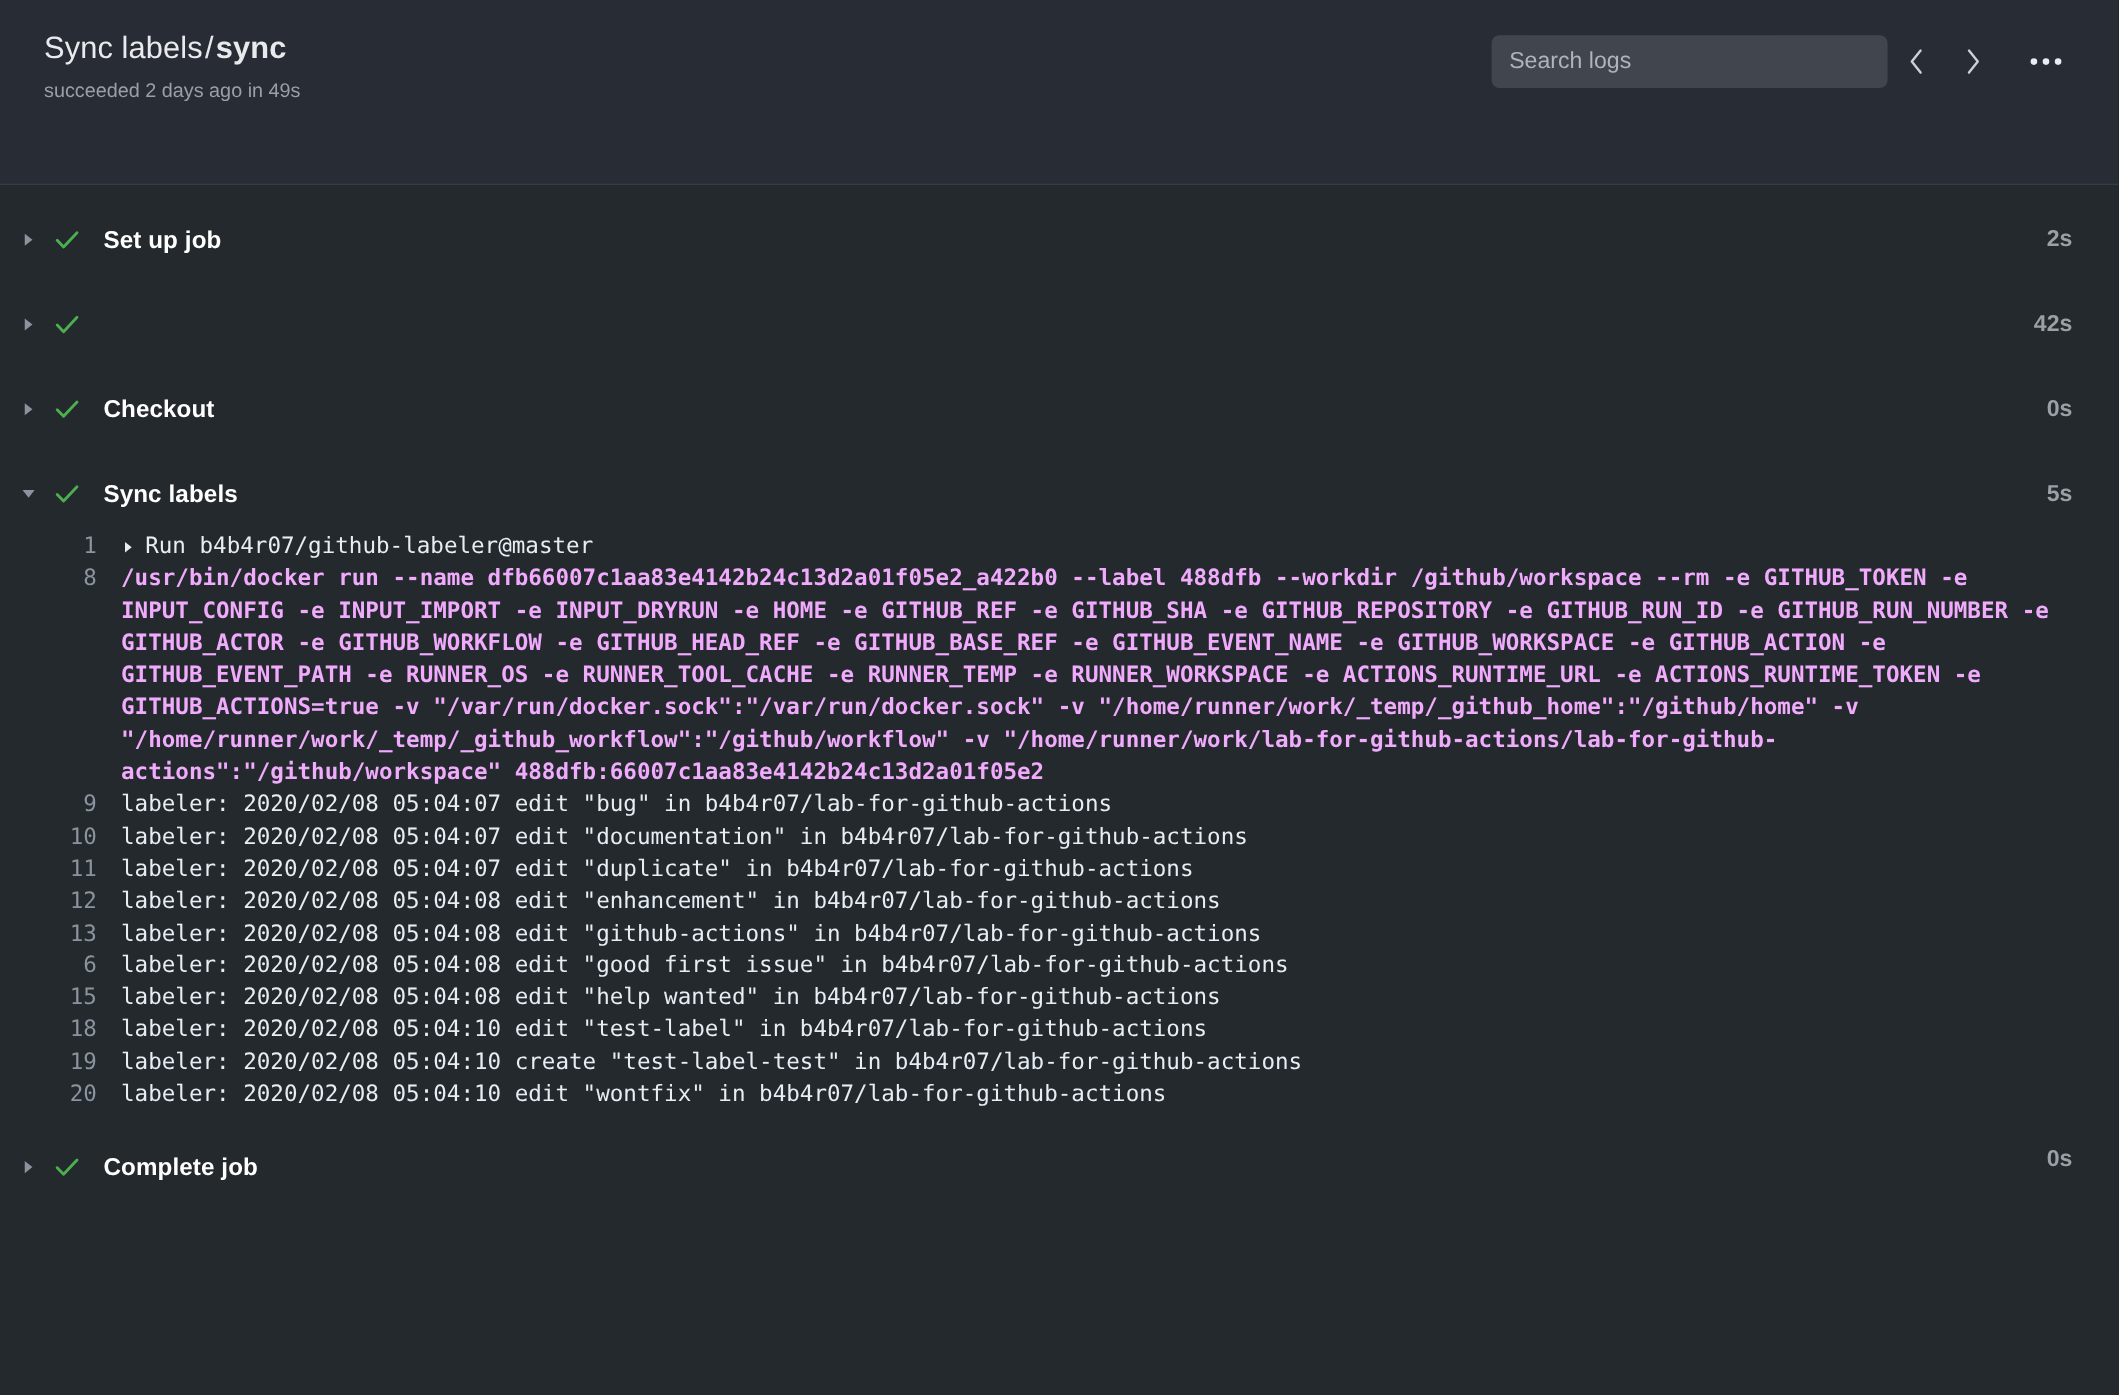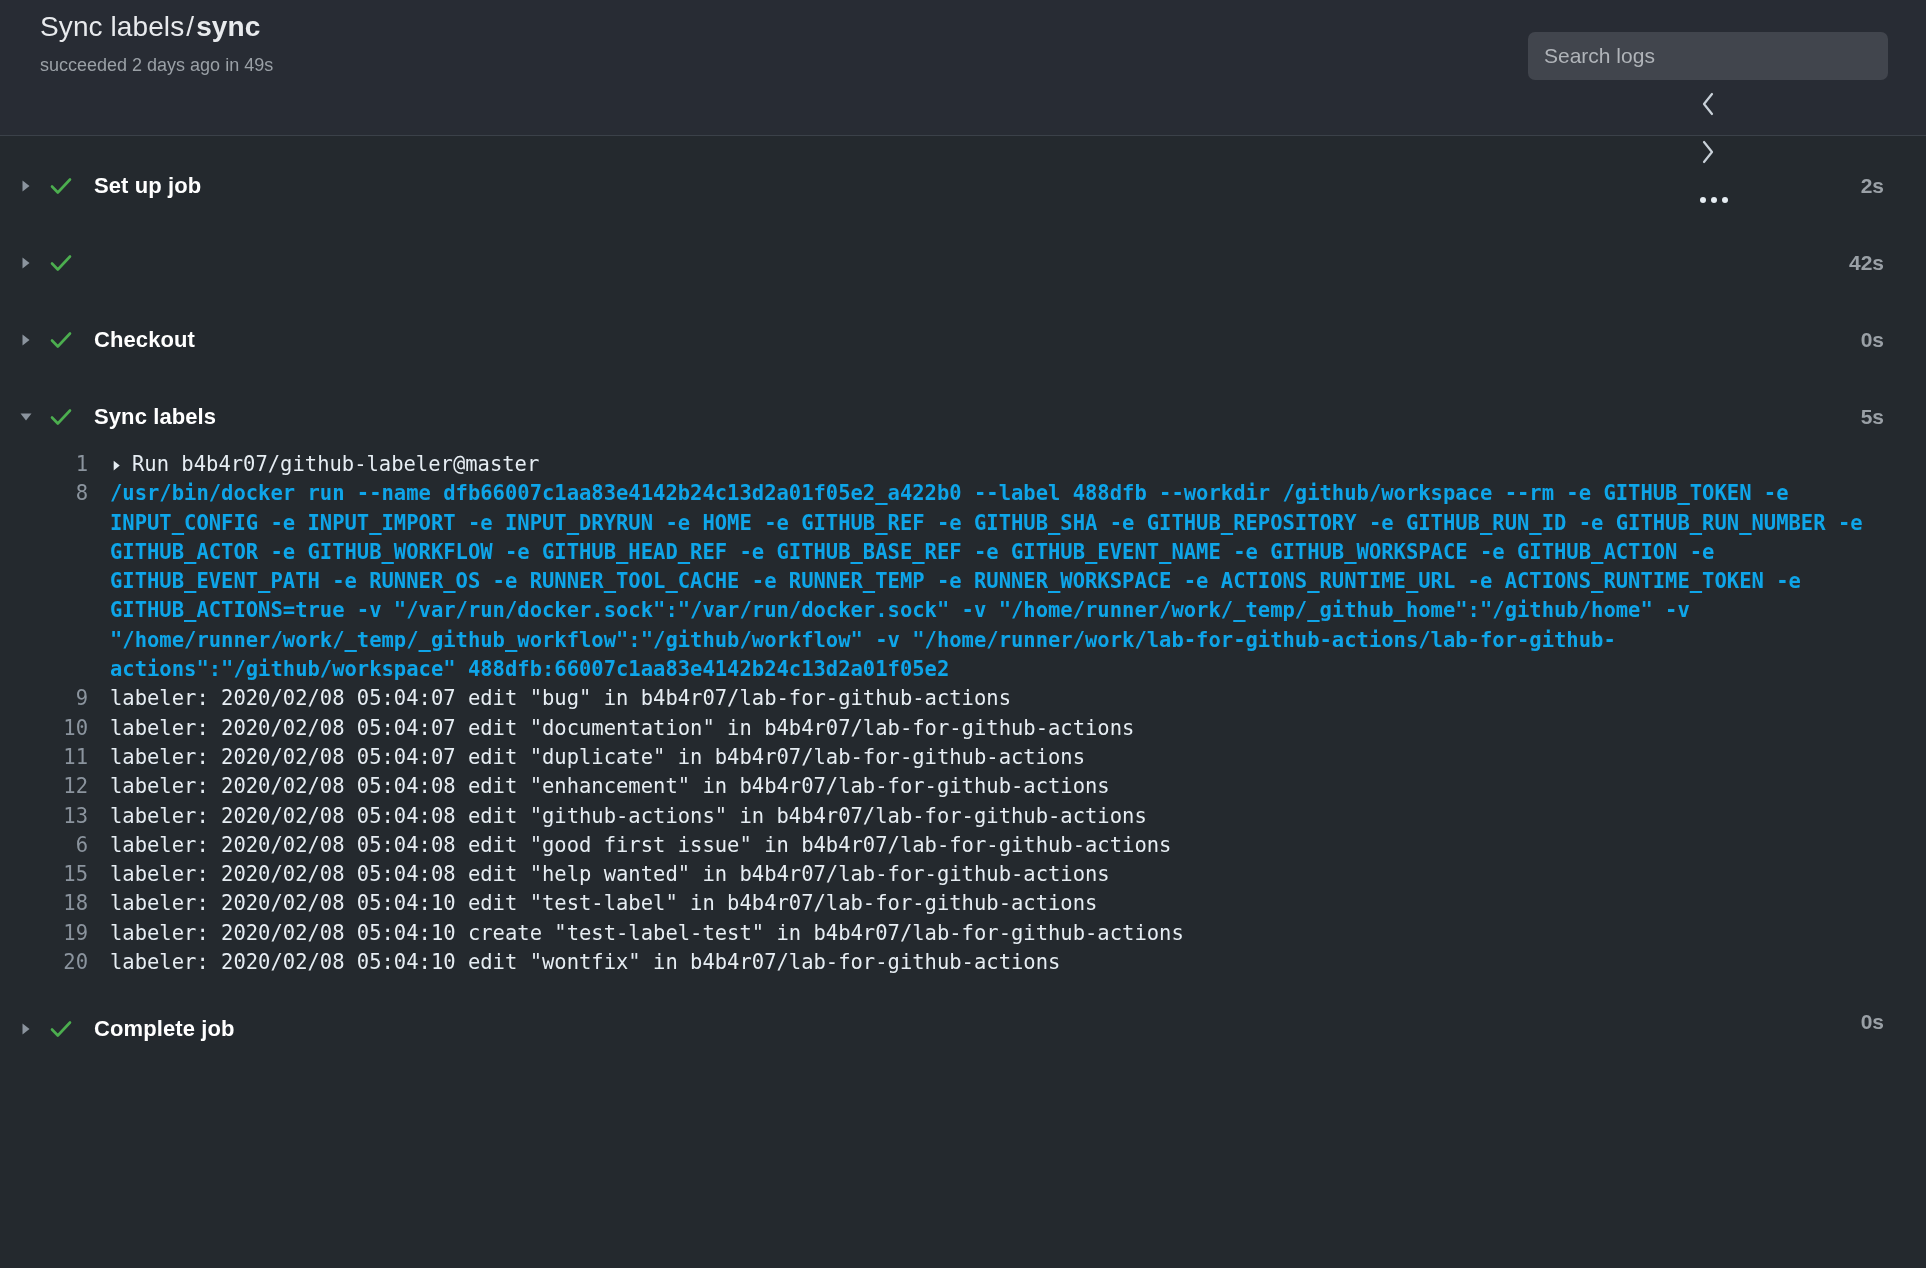--- a/index.html
+++ b/index.html
@@ -12,23 +12,23 @@
     height: 1268px;
     overflow: hidden;
     font-family: "Liberation Sans", sans-serif;
     color: #e6edf3;
     -webkit-font-smoothing: antialiased;
   }
 
   
   .header {
     position: relative;
-    height: 136px;
+    height: 168px;
     box-sizing: border-box;
-    padding: 9px 40px 0 40px;
+    padding: 26px 40px 0 40px;
     border-bottom: 1px solid #3b4149;
     background: #282c34;
   }
   .header-titles { display: block; }
   .title-line {
     font-size: 28px;
     line-height: 36px;
     color: #e8eaed;
     letter-spacing: .1px;
     white-space: nowrap;
@@ -44,21 +44,20 @@
     white-space: nowrap;
   }
 
   .header-actions {
     position: absolute;
     top: 32px;
     right: 38px;
     display: flex;
     align-items: center;
     gap: 0px;
-    flex-direction: column;
   }
   .search-box {
     width: 360px;
     height: 48px;
     box-sizing: border-box;
     background: #41454d;
     border: none;
     border-radius: 7px;
     color: #e6edf3;
     font-family: "Liberation Sans", sans-serif;
@@ -169,21 +168,21 @@
     font-size: 20.5px;
     user-select: none;
   }
   .ltext {
     flex: 1 1 auto;
     white-space: pre-wrap;
     word-break: break-word;
     color: #e6edf3;
   }
   .ltext.cmd {
-    color: #0ea5e9;
+    color: #f0abfc;
     font-weight: 700;
   }
   .run-arrow {
     display: inline-block;
     vertical-align: baseline;
     margin-right: 9px;
     position: relative;
     top: 1px;
   }
 

